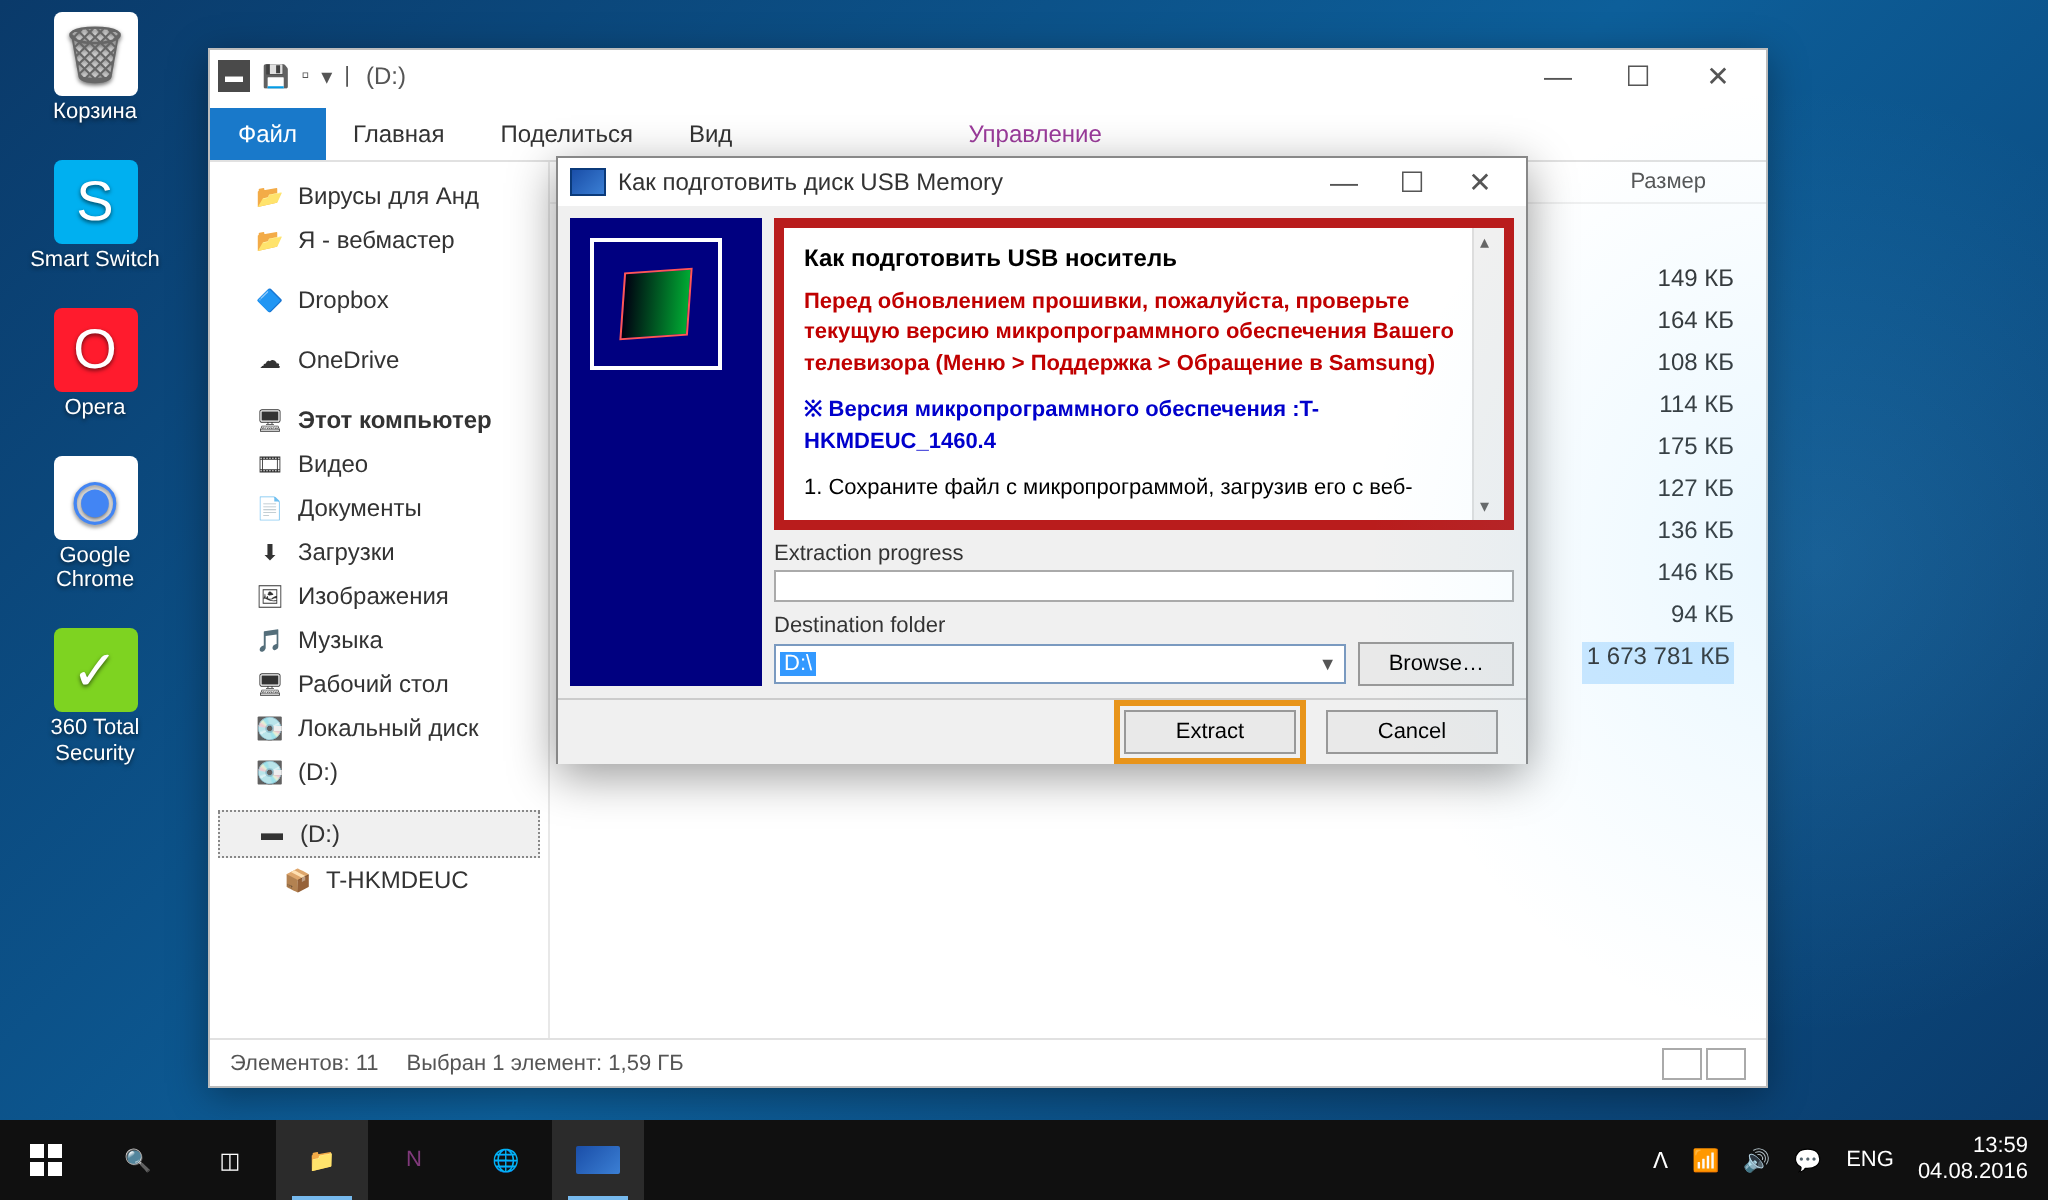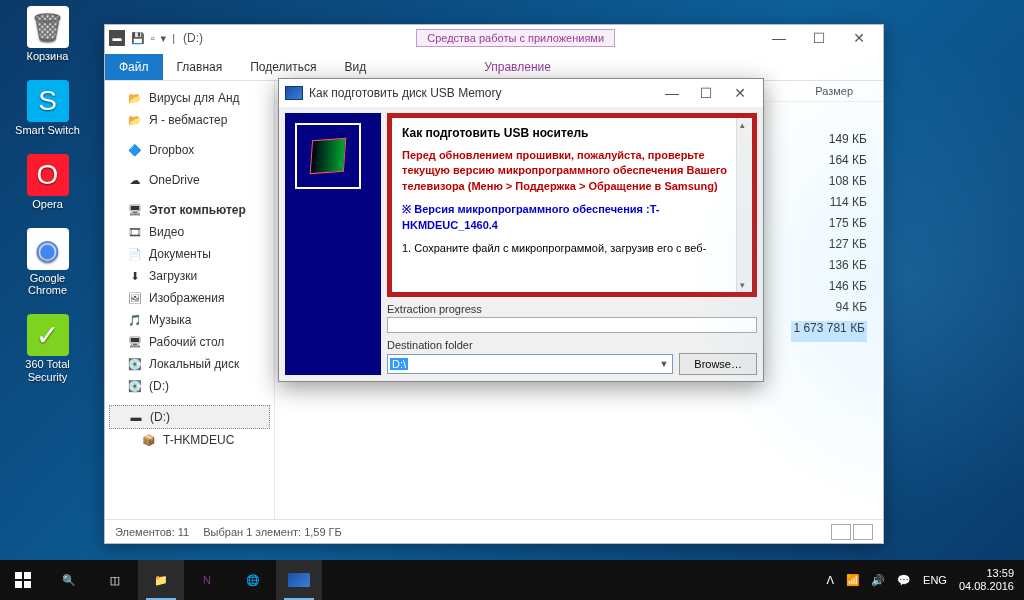--- a/index.html
+++ b/index.html
@@ -115,21 +115,20 @@
   <div class="explorer">
     <div class="ex-title">
       <div class="qat">
         <span class="icon">▬</span>
         <span>💾</span>
         <span>▫</span>
         <span>▾</span>
         <span>|</span>
       </div>
       <div class="path">(D:)</div>
-      <div class="tools-tab">Средства работы с приложениями</div>
       <div class="ctrls">
         <div>—</div>
         <div>☐</div>
         <div>✕</div>
       </div>
     </div>
     <div class="ex-ribbon">
       <div class="file">Файл</div>
       <div class="tab">Главная</div>
       <div class="tab">Поделиться</div>
@@ -268,20 +267,26 @@
           <div class="dlg-row">
             <div style="flex:1;height:20px;border:1px solid #7a9ac0;background:#fff;display:flex;align-items:center;padding:0 2px;position:relative">
               <span class="sel-val">D:\</span>
               <span style="position:absolute;right:4px;color:#555;font-size:9px">▼</span>
             </div>
             <button class="btn">Browse…</button>
           </div>
         </div>
       </div>
     </div>
+    <div class="dlg-foot">
+      <div class="extract-wrap">
+        <button class="btn">Extract</button>
+      </div>
+      <button class="btn">Cancel</button>
+    </div>
   </div>
 
   <div class="taskbar">
     <div class="tb-btn tb-start">
       <svg viewBox="0 0 16 16">
           <rect x="0" y="0" width="7" height="7" fill="#fff"></rect>
           <rect x="9" y="0" width="7" height="7" fill="#fff"></rect>
           <rect x="0" y="9" width="7" height="7" fill="#fff"></rect>
           <rect x="9" y="9" width="7" height="7" fill="#fff"></rect>
         </svg>

